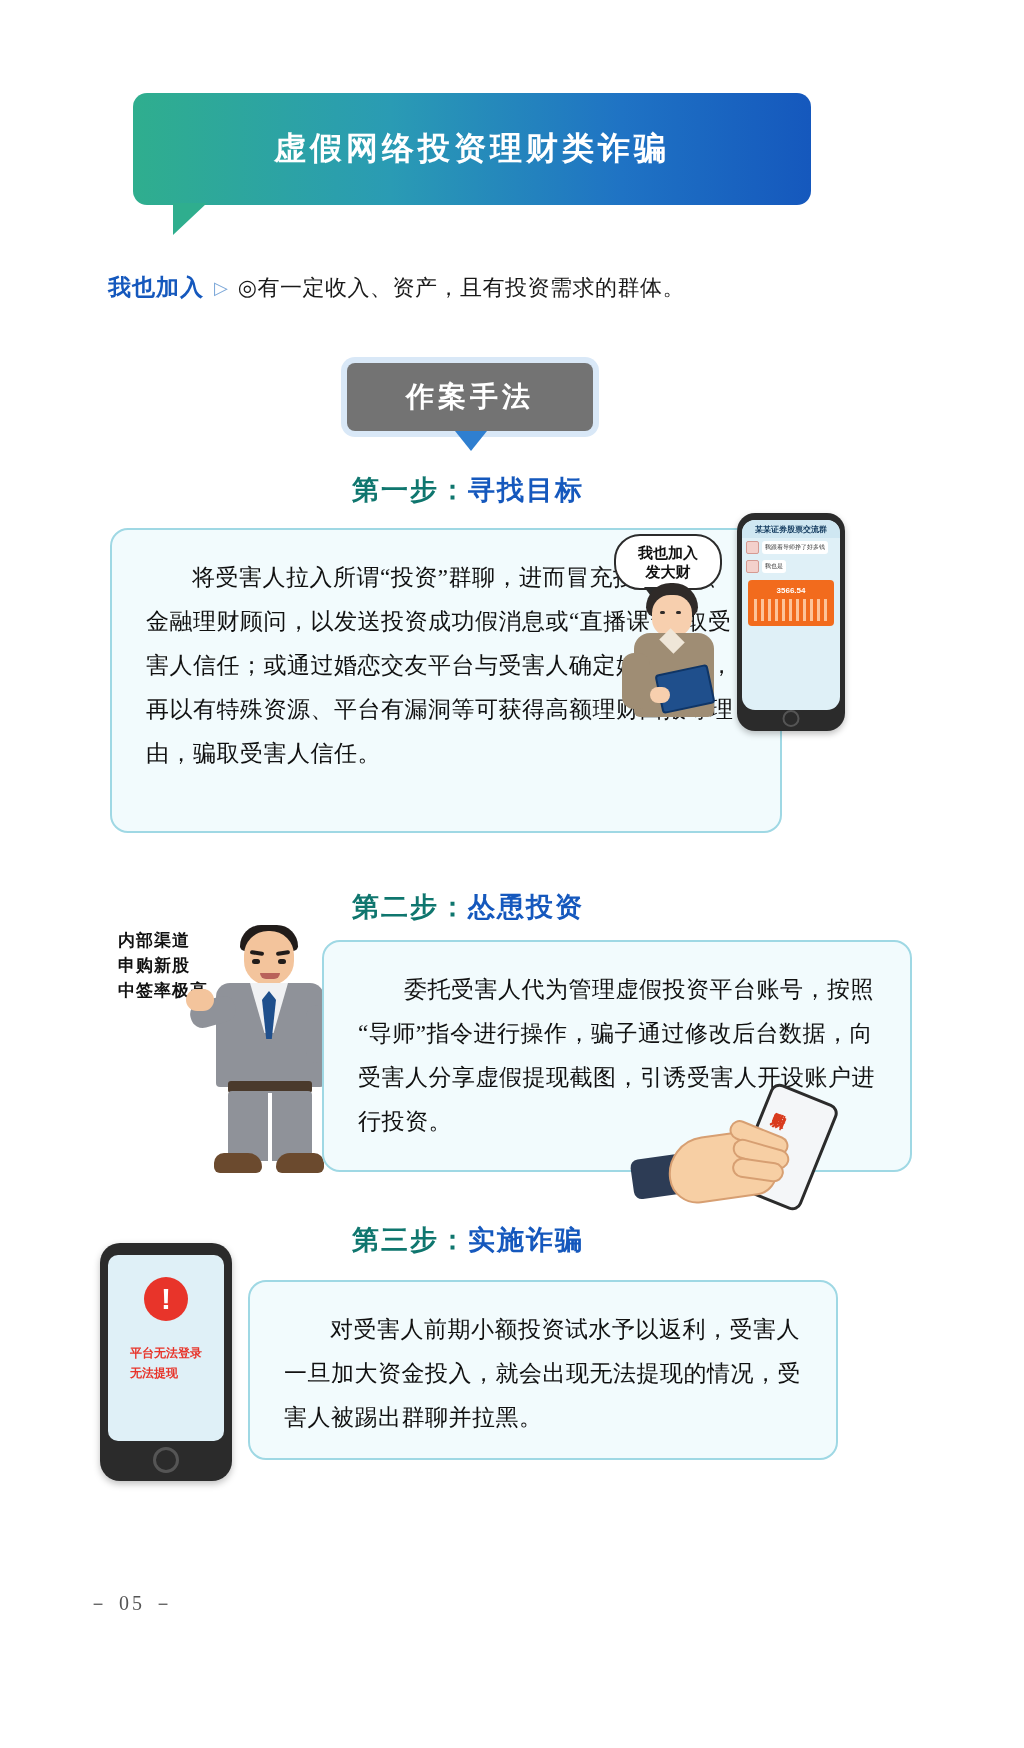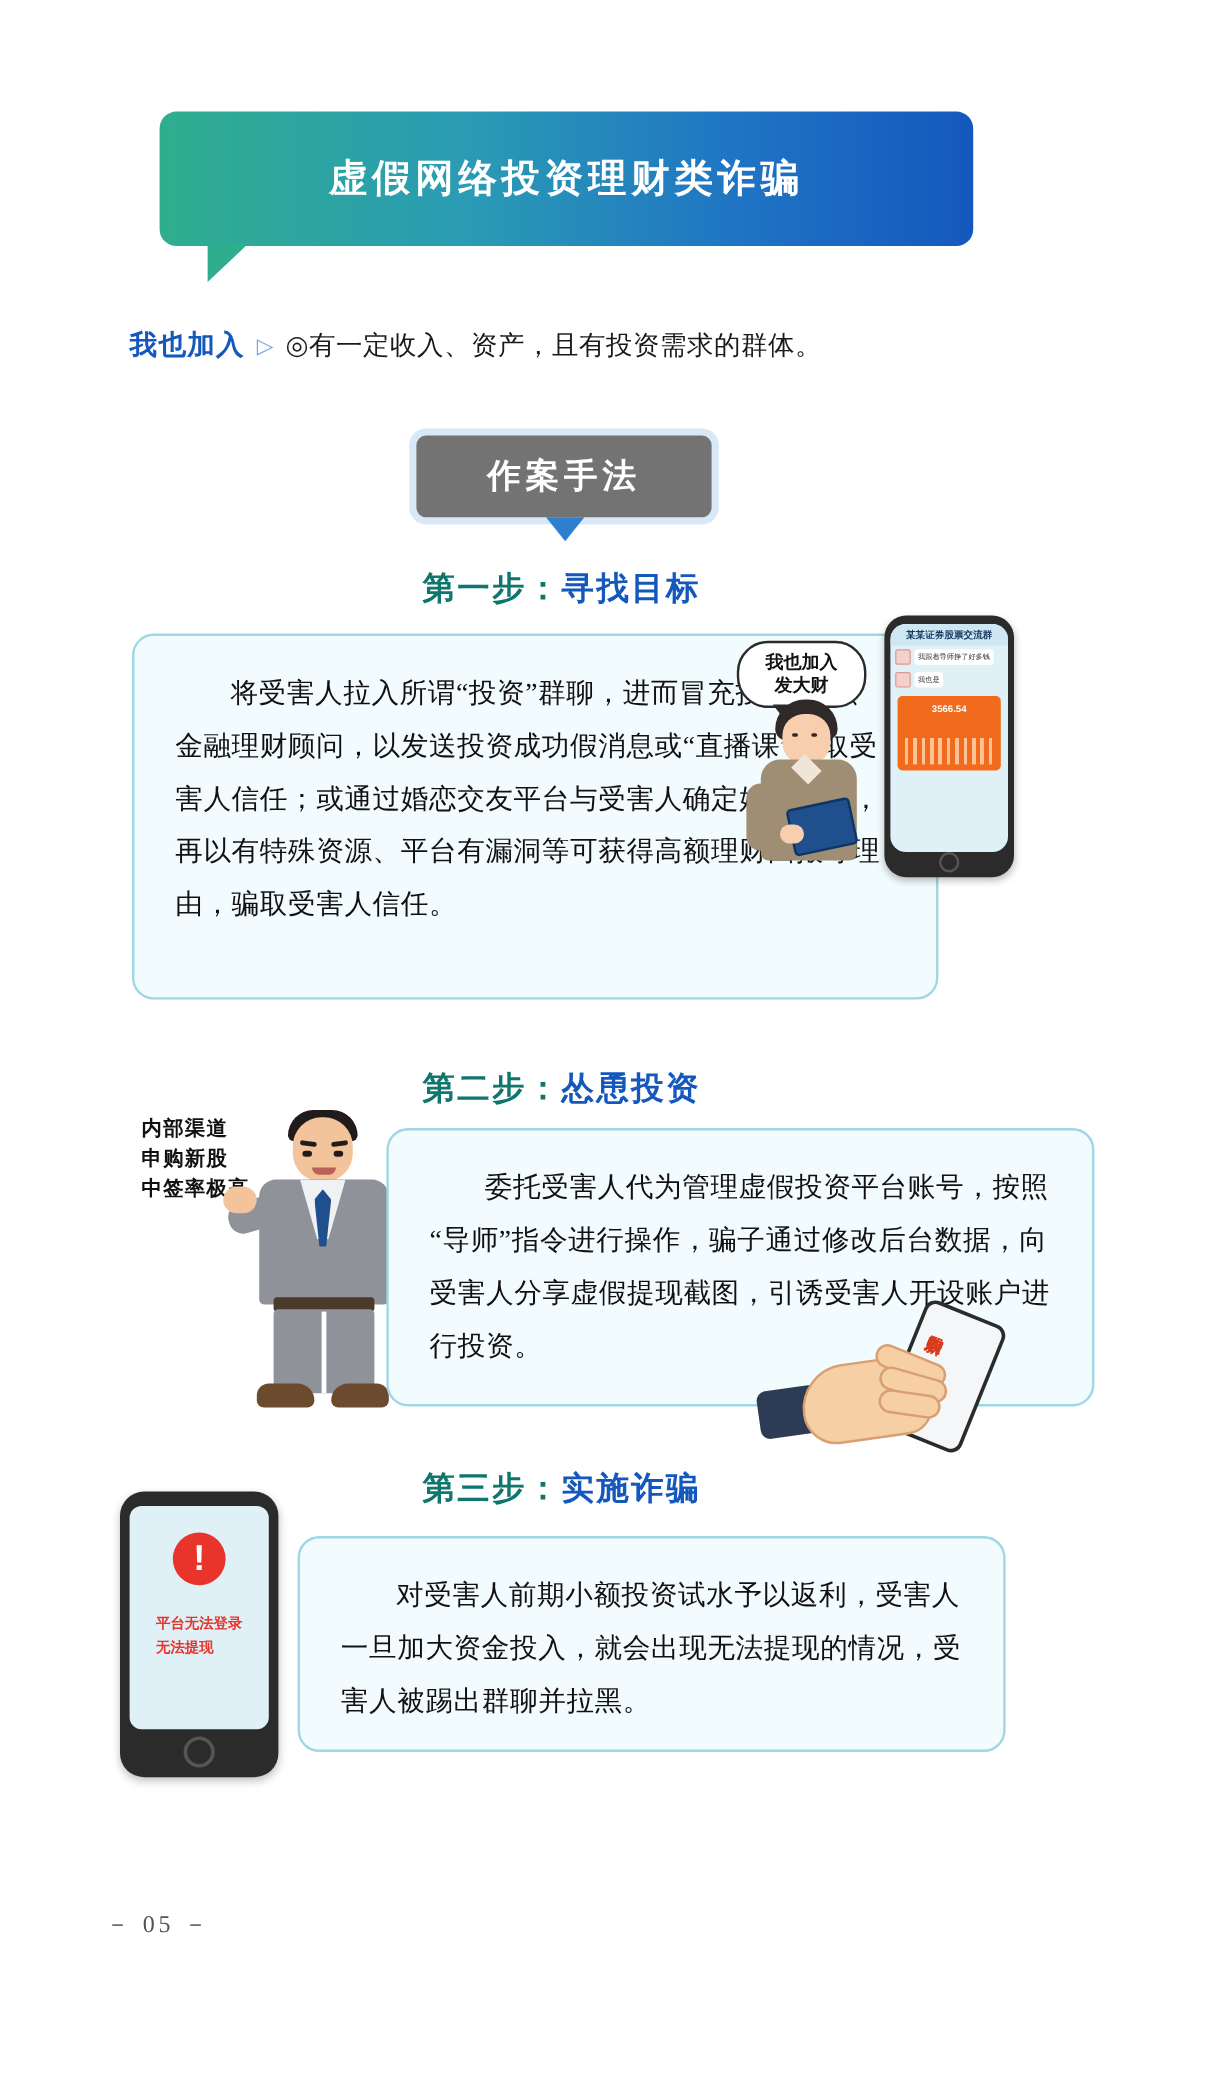--- a/index.html
+++ b/index.html
@@ -195,21 +195,21 @@
     font-family: "Liberation Sans", sans-serif;
     font-size: 6px;
     color: #333;
     padding: 2px 3px;
     white-space: nowrap;
   }
   .chat-card {
     margin: 4px 6px;
     background: #f26b1d;
     border-radius: 4px;
-    height: 62px;
+    height: 46px;
     position: relative;
   }
   .chat-card .val {
     position: absolute;
     left: 0; right: 0; top: 6px;
     text-align: center;
     color: #fff;
     font-family: "Liberation Sans", sans-serif;
     font-size: 8px;
     font-weight: bold;

